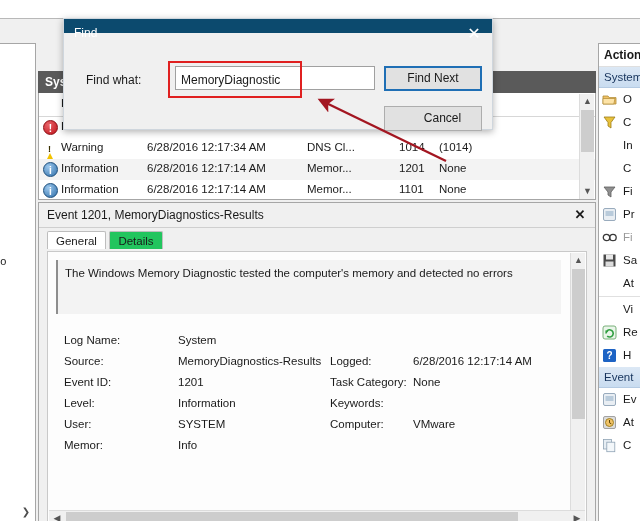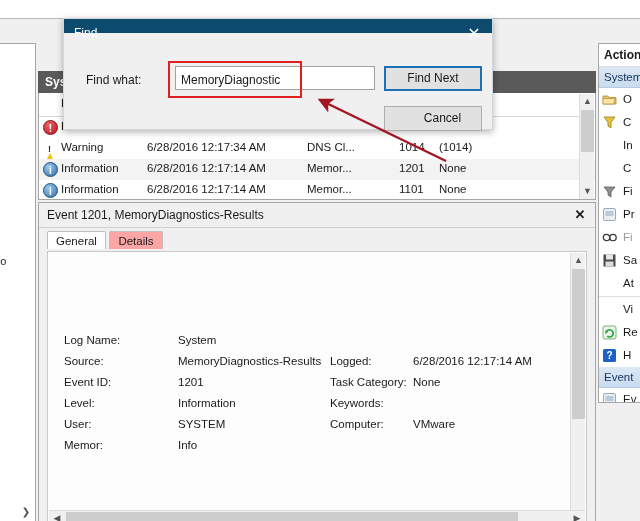--- a/index.html
+++ b/index.html
@@ -207,21 +207,21 @@
     left: 8px; top: 28px;
     height: 20px;
   }
   .tab {
     display: inline-block;
     font-size: 11.5px;
     color: #1a1a1a;
     padding: 3px 8px 2px 8px;
     border: 1px solid #bfbfbf;
     border-bottom: none;
-    background: #fca5a5;
+    background: #22c55e;
     margin-right: -1px;
     border-radius: 2px 2px 0 0;
     cursor: pointer;
   }
   .tab.active {
     background: #ffffff;
     border-color: #bdbdbd;
     position: relative;
     z-index: 2;
   }
@@ -294,21 +294,21 @@
     position: absolute;
     left: 17px; top: 1px;
     width: 452px; height: 13px;
     background: #cdcdcd;
   }
 
   
   .actions-pane {
     position: absolute;
     left: 598px; top: 24px;
-    width: 42px; height: 360px;
+    width: 42px; height: 479px;
     background: #ffffff;
     border: 1px solid #a6a6a6;
     border-right: none;
     box-sizing: border-box;
     overflow: hidden;
   }
   .actions-title {
     height: 22px;
     background: #ffffff;
     font-size: 12px;
@@ -521,20 +521,23 @@
           <span class="detail-close">✕</span>
         </div>
 
         <div class="tabs">
           <span class="tab active">General</span>
           <span class="tab">Details</span>
         </div>
 
         <div class="tab-body">
 
+          <div class="desc-box">
+            <div class="desc-text">The Windows Memory Diagnostic tested the computer's memory and detected no errors</div>
+          </div>
 
           <div class="props">
             <div class="prow">
               <span class="plabel">Log Name:</span>
               <span class="pvalue">System</span>
               <span class="plabel2"></span>
               <span class="pvalue2"></span>
             </div>
             <div class="prow">
               <span class="plabel">Source:</span>

